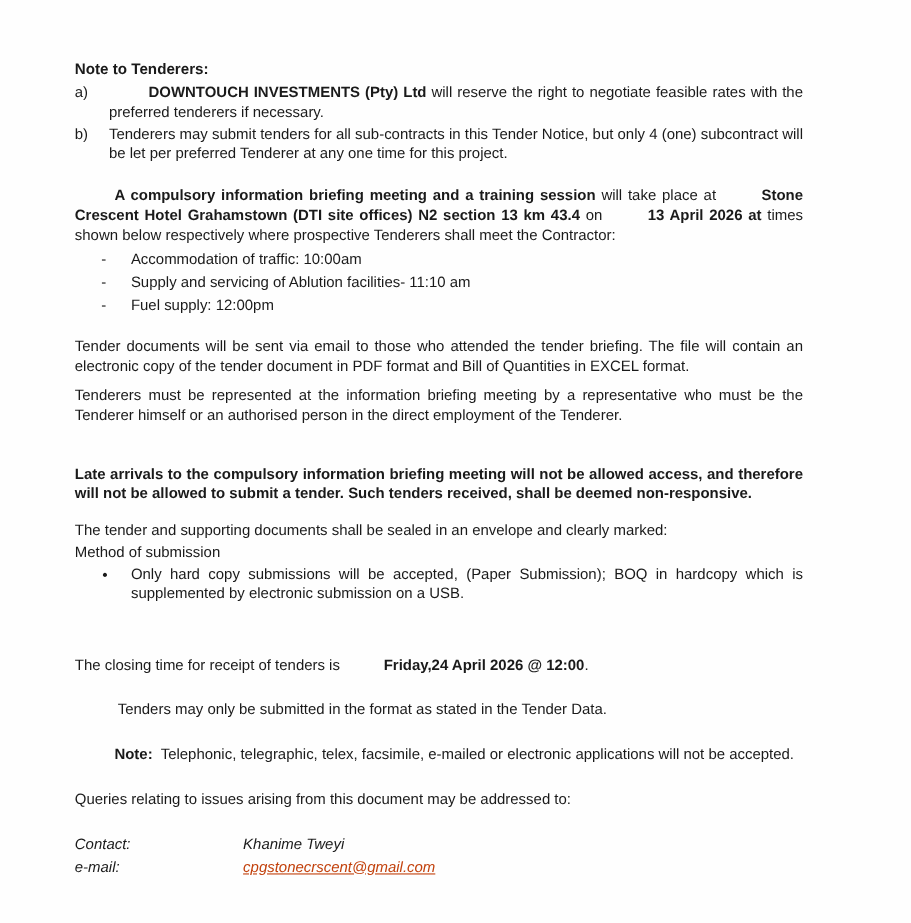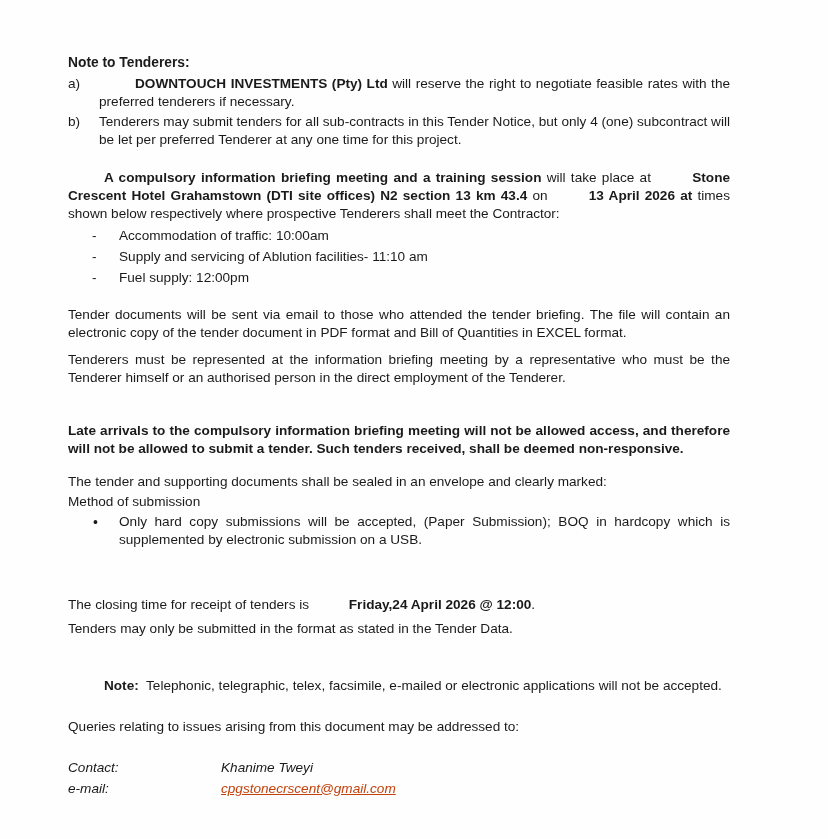--- a/index.html
+++ b/index.html
@@ -83,21 +83,21 @@
       line-height: 18px;
       margin-top: 1px;
     }
     .bullet-list li .bullet {
       position: absolute;
       left: 25px;
       top: 0;
       font-size: 14px;
     }
     .closing { top: 596px; }
-    .format { top: 620px; }
+    .format { top: 636px; margin-left: 39px; }
     .note { top: 677px; }
     .queries { top: 718px; }
     .contact-table {
       position: absolute;
       left: 68px;
       top: 759px;
       border-collapse: collapse;
     }
     .contact-table td {
       padding: 0;

